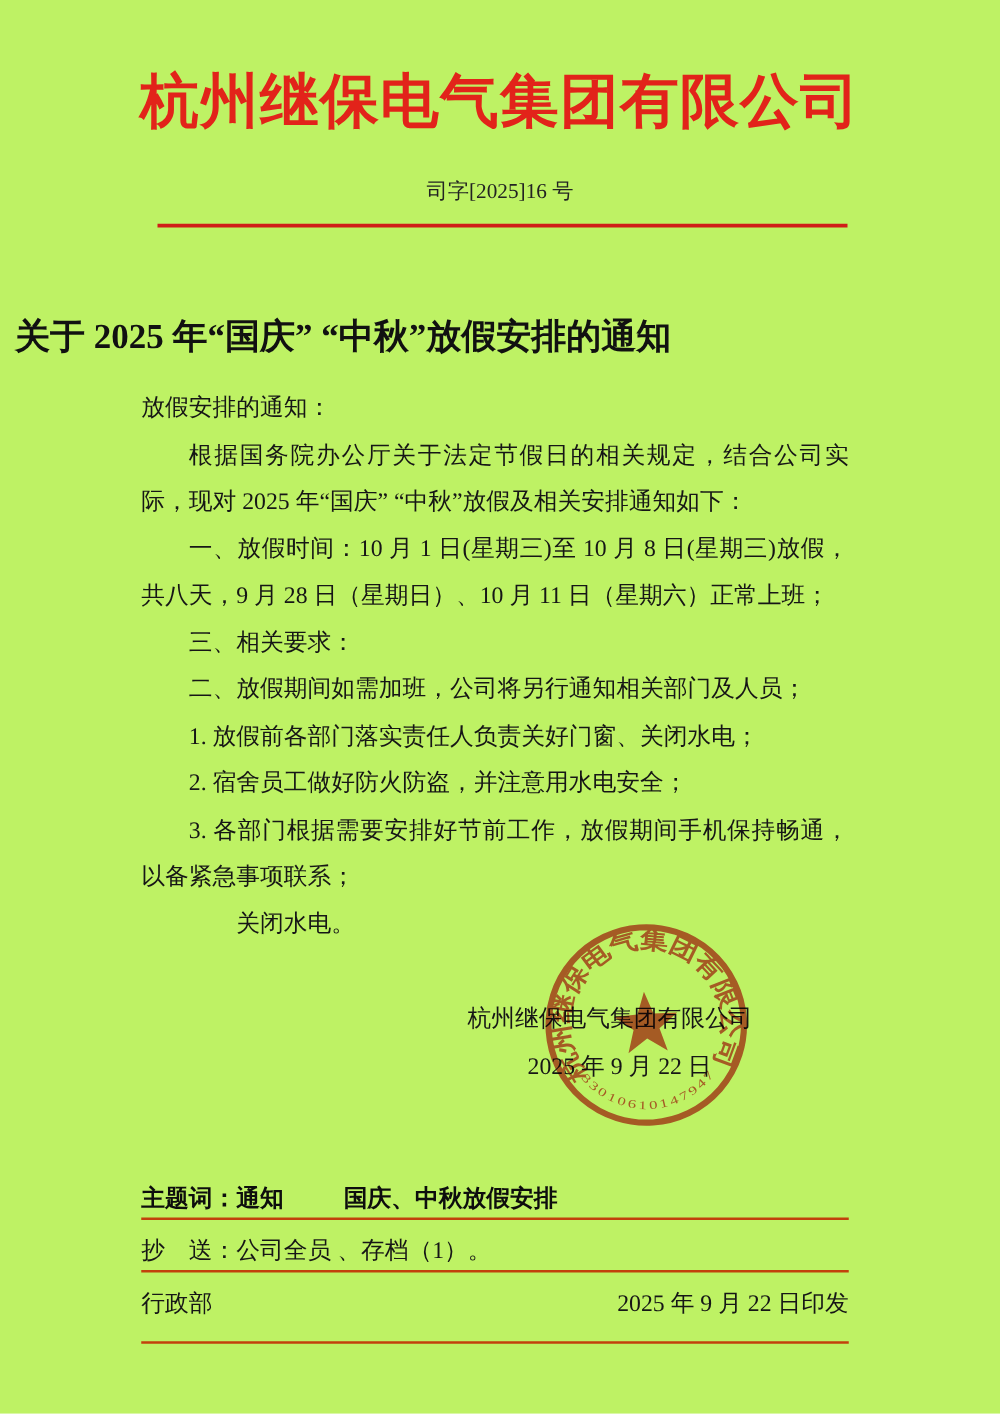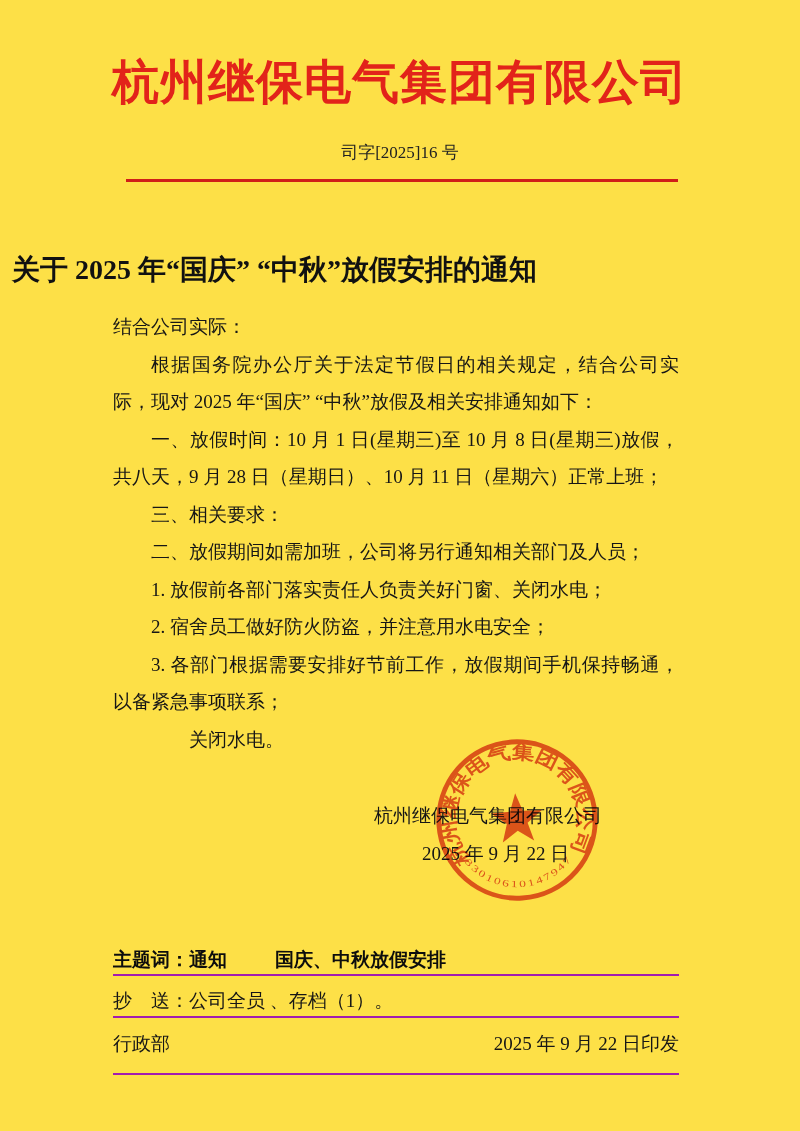--- a/index.html
+++ b/index.html
@@ -1,17 +1,17 @@
 <!DOCTYPE html>
 <html><head>
 <meta charset="utf-8">
 <style>
   html,body{margin:0;padding:0;background:#fff;}
   .page{
-    position:relative;width:800px;height:1131px;background:#fde047;
+    position:relative;width:800px;height:1131px;background:#bef264;
     font-family:"Liberation Serif","DejaVu Serif",serif;color:#1a1a1a;overflow:hidden;
   }
   .company{
     position:absolute;top:48px;left:0;right:0;margin:0;text-align:center;
     font-size:47px;line-height:68px;font-weight:bold;color:#e2231a;
     font-family:"Liberation Serif","DejaVu Serif",serif;letter-spacing:1px;white-space:nowrap;
   }
   .doc-no{
     position:absolute;top:141px;left:0;right:0;text-align:center;
     font-size:17px;line-height:24px;color:#222;
@@ -41,21 +41,21 @@
     color:#161616;white-space:nowrap;z-index:1;
   }
   .seal{
     position:absolute;left:423px;top:726px;width:188px;height:188px;
     z-index:2;opacity:.86;mix-blend-mode:multiply;transform:rotate(-4deg);
   }
   .seal text{font-family:"Liberation Serif","DejaVu Serif",serif;}
   .footer{
     position:absolute;left:113px;top:948px;width:566px;font-size:19px;color:#161616;
   }
-  .f-row{border-bottom:2px solid #a21caf;}
+  .f-row{border-bottom:2px solid #c2410c;}
   .f-subject{
     line-height:24px;padding-bottom:2px;font-weight:bold;
     font-family:"Liberation Sans","DejaVu Sans",sans-serif;color:#0d0d0d;
   }
   .f-cc{margin-top:12px;line-height:26px;padding-bottom:2px;}
   .f-issue{margin-top:13px;line-height:26px;padding-bottom:16px;display:flex;justify-content:space-between;}
   .gap{margin-left:48px;}
 </style>
 </head>
 <body>
@@ -64,21 +64,21 @@
 
   <h1 class="company">杭州继保电气集团有限公司</h1>
 
   <div class="doc-no">司字[2025]16 号</div>
 
   <div class="red-rule"></div>
 
   <h2 class="title">关于 2025 年“国庆” “中秋”放假安排的通知</h2>
 
   <div class="body">
-    <p class="h1">结合公司实际：</p>
+    <p class="h1">放假安排的通知：</p>
     <p class="h2 indent">根据国务院办公厅关于法定节假日的相关规定，结合公司实际，现对 2025 年“国庆” “中秋”放假及相关安排通知如下：</p>
     <p class="h2 indent">一、放假时间：10 月 1 日(星期三)至 10 月 8 日(星期三)放假，共八天，9 月 28 日（星期日）、10 月 11 日（星期六）正常上班；</p>
     <p class="h1 indent">三、相关要求：</p>
     <p class="h1 indent">二、放假期间如需加班，公司将另行通知相关部门及人员；</p>
     <p class="h1 indent">1. 放假前各部门落实责任人负责关好门窗、关闭水电；</p>
     <p class="h1 indent">2. 宿舍员工做好防火防盗，并注意用水电安全；</p>
     <p class="h2 indent">3. 各部门根据需要安排好节前工作，放假期间手机保持畅通，以备紧急事项联系；</p>
     <p class="h1 closing">关闭水电。</p>
   </div>
 

